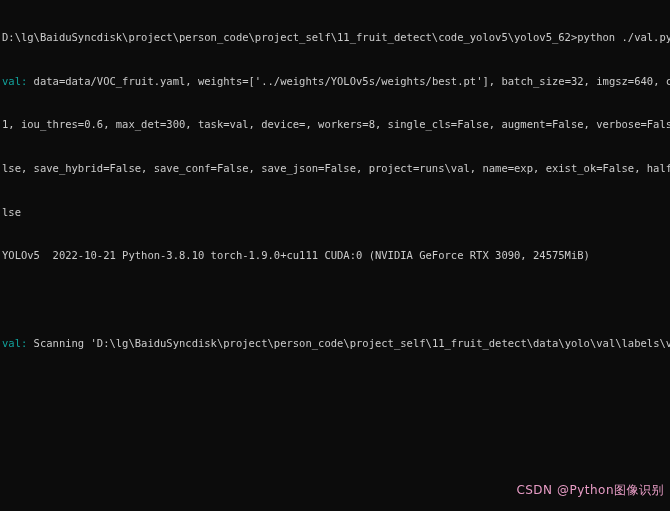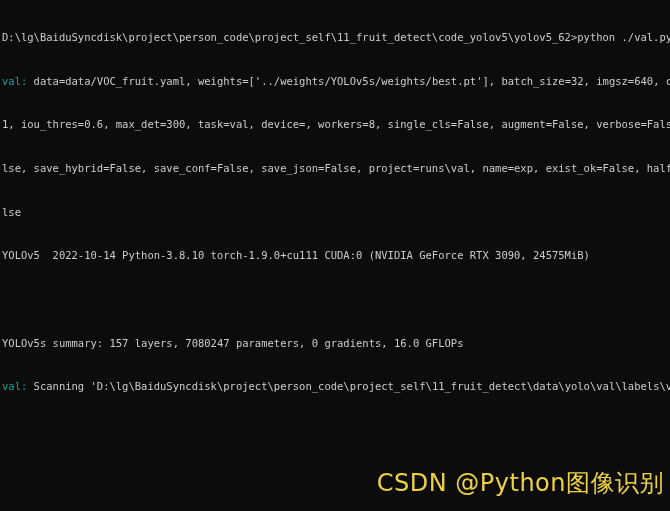--- a/index.html
+++ b/index.html
@@ -47,44 +47,43 @@
     height: 511px;
     background: linear-gradient(to right, #151a19 0%, #0f1211 60%, #0c0c0c 100%);
     opacity: .9;
     pointer-events: none;
   }
   
   #watermark {
     position: absolute;
     right: 6px;
     bottom: 12px;
-    color: #fde047;
+    color: #f9a8d4;
     opacity: .93;
     font-family: "DejaVu Sans", "Liberation Sans", sans-serif;
-    font-size: 24px;
+    font-size: 12px;
     letter-spacing: .5px;
     white-space: nowrap;
     pointer-events: none;
     text-shadow: 0 0 1px rgba(0,0,0,.6);
   }
 </style>
 </head>
 <body>
 
 <div id="left-edge"></div>
 
 <div id="terminal">
   <span class="line c-default">D:\lg\BaiduSyncdisk\project\person_code\project_self\11_fruit_detect\code_yolov5\yolov5_62&gt;python ./val.py --data  data/</span>
   <span class="line"><span class="c-val">val:</span><span class="c-default"> data=data/VOC_fruit.yaml, weights=['../weights/YOLOv5s/weights/best.pt'], batch_size=32, imgsz=640, conf_thres=0.00</span></span>
   <span class="line c-default">1, iou_thres=0.6, max_det=300, task=val, device=, workers=8, single_cls=False, augment=False, verbose=False, save_txt=Fa</span>
   <span class="line c-default">lse, save_hybrid=False, save_conf=False, save_json=False, project=runs\val, name=exp, exist_ok=False, half=False, dnn=Fa</span>
   <span class="line c-default">lse</span>
-  <span class="line c-default">YOLOv5  2022-10-14 Python-3.8.10 torch-1.9.0+cu111 CUDA:0 (NVIDIA GeForce RTX 3090, 24575MiB)</span>
+  <span class="line c-default">YOLOv5  2022-10-21 Python-3.8.10 torch-1.9.0+cu111 CUDA:0 (NVIDIA GeForce RTX 3090, 24575MiB)</span>
   <span class="line c-default"></span>
-  <span class="line c-default">YOLOv5s summary: 157 layers, 7080247 parameters, 0 gradients, 16.0 GFLOPs</span>
   <span class="line"><span class="c-val">val:</span><span class="c-default"> Scanning 'D:\lg\BaiduSyncdisk\project\person_code\project_self\11_fruit_detect\data\yolo\val\labels\val' images an</span></span>
   <span class="line"></span>
   
   
   
 
   
 
   
 

